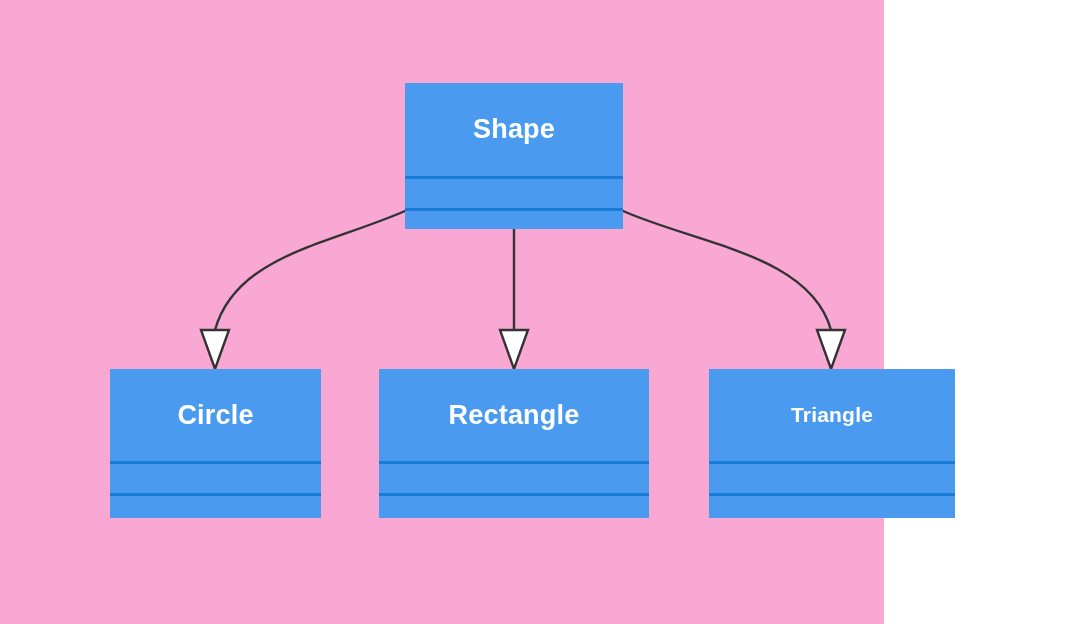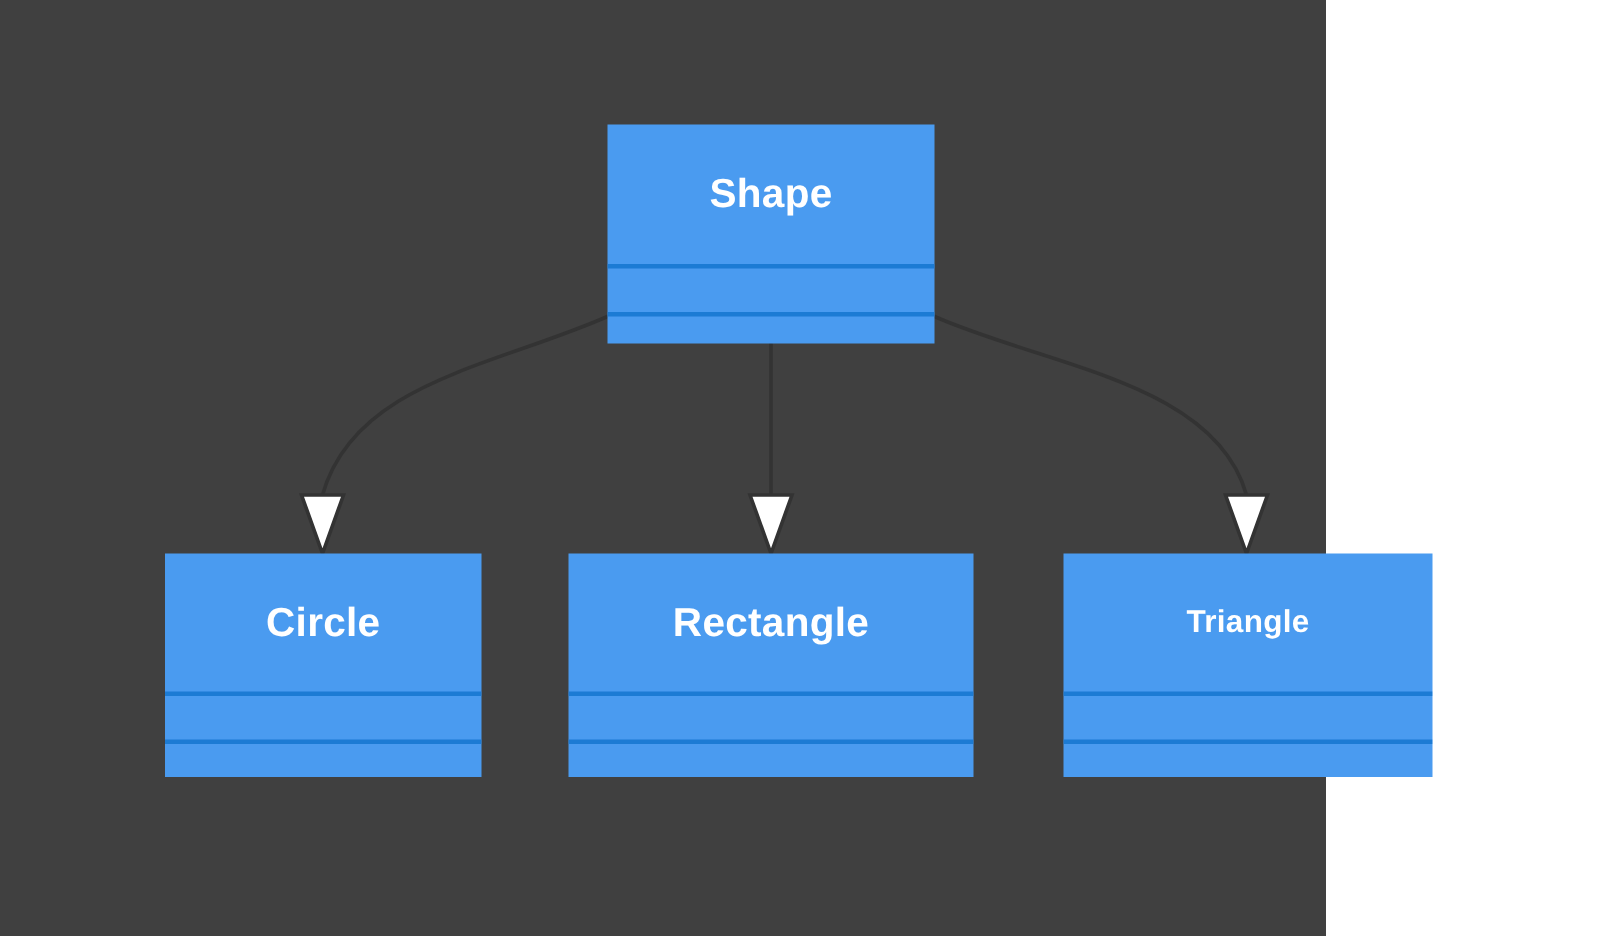--- a/index.html
+++ b/index.html
@@ -46,21 +46,21 @@
   }
   .uml-compartment-attrs,
   .uml-compartment-methods {
     border-top: 3px solid #1c7bd4;
     box-sizing: border-box;
   }
 </style>
 </head>
 <body>
 
-<div id="diagram-canvas" style="width: 884px; height: 624px; background: #404040;">
+<div id="diagram-canvas" style="width: 884px; height: 624px; background: #f9a8d4;">
 
   <svg id="connector-layer" viewBox="0 0 1066 624" width="1066" height="624" aria-hidden="true">
       <g>
         <path d="M 405 211 C 330 244, 236 255, 215 330" fill="none" stroke="#333333" stroke-width="2.4" stroke-linecap="round"></path>
         <path d="M 201 330 L 229 330 L 215 369 Z" fill="#ffffff" stroke="#333333" stroke-width="2.4" stroke-linejoin="miter"></path>
       </g>
       <g>
         <path d="M 514 229 L 514 330" fill="none" stroke="#333333" stroke-width="2.4" stroke-linecap="round"></path>
         <path d="M 500 330 L 528 330 L 514 369 Z" fill="#ffffff" stroke="#333333" stroke-width="2.4" stroke-linejoin="miter"></path>
       </g>

